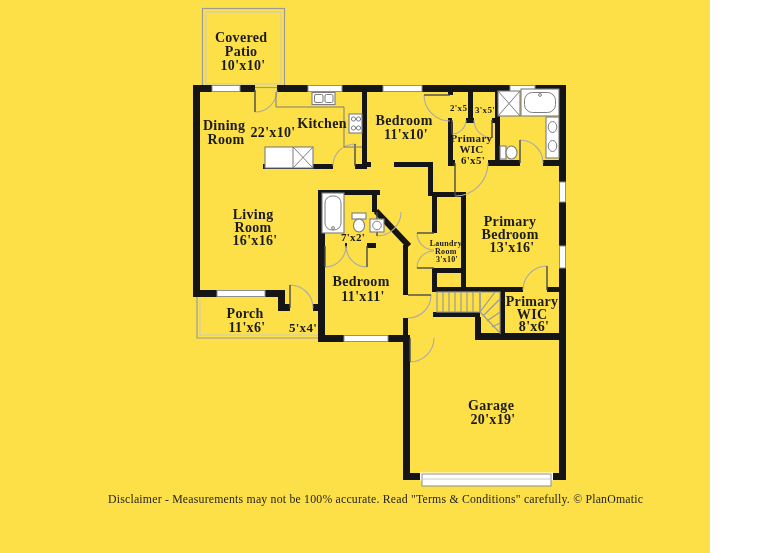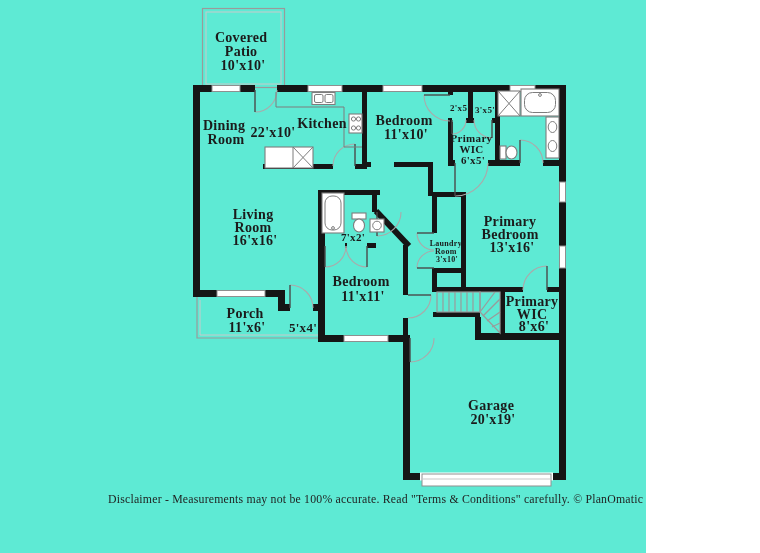--- a/index.html
+++ b/index.html
@@ -1,16 +1,16 @@
 <!DOCTYPE html>
 <html><head>
 <meta charset="utf-8">
 <style>
   html,body{margin:0;padding:0;background:#fff;}
-  .canvas{position:relative;width:646px;height:553px;background:#5eead4;overflow:hidden;
+  .canvas{position:relative;width:710px;height:553px;background:#fde047;overflow:hidden;
           font-family:"Liberation Serif","DejaVu Serif",serif;}
   svg{position:absolute;left:0;top:0;}
   .wall{fill:#151515;}
   .thin{stroke:#9a9a9a;stroke-width:1.2;fill:none;}
   .thinner{stroke:#c9c9c9;stroke-width:1;fill:none;}
   .win{fill:#ffffff;stroke:#8f8f8f;stroke-width:1;}
   .arc{stroke:#aaaaaa;stroke-width:1.1;fill:none;}
   .leaf{stroke:#4a4a4a;stroke-width:1.4;fill:none;}
   .fix{fill:#ffffff;stroke:#7d7d7d;stroke-width:1.1;}
   .fixl{stroke:#7d7d7d;stroke-width:1;fill:none;}

